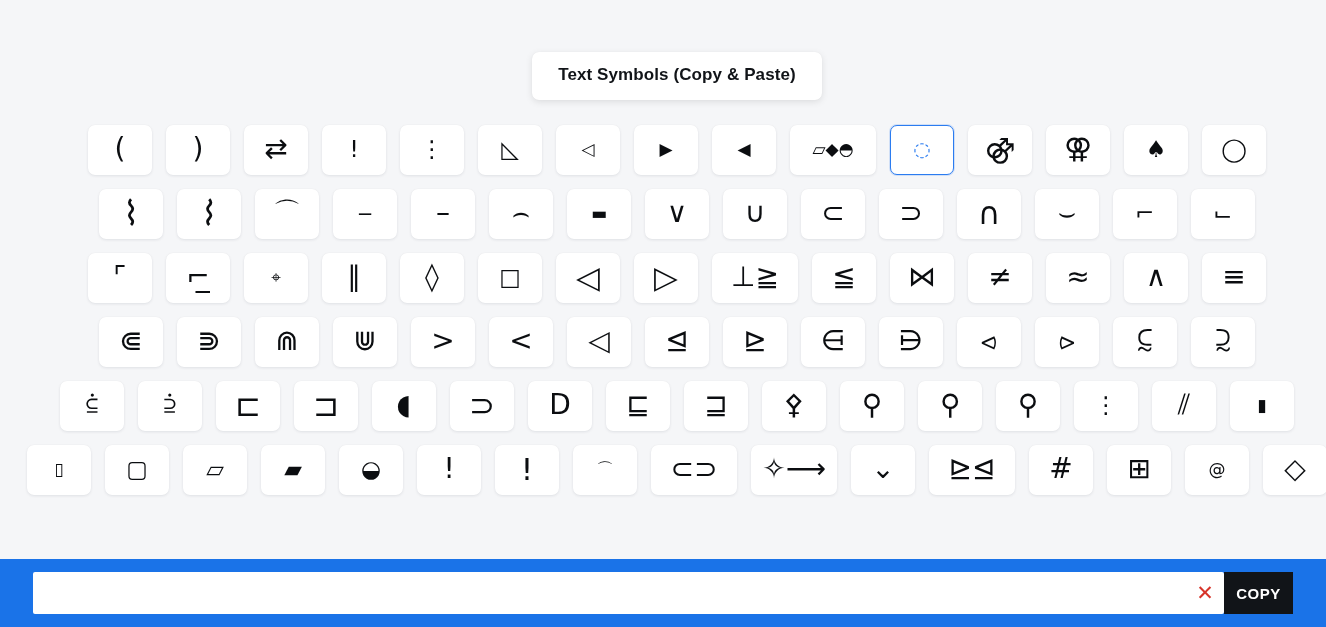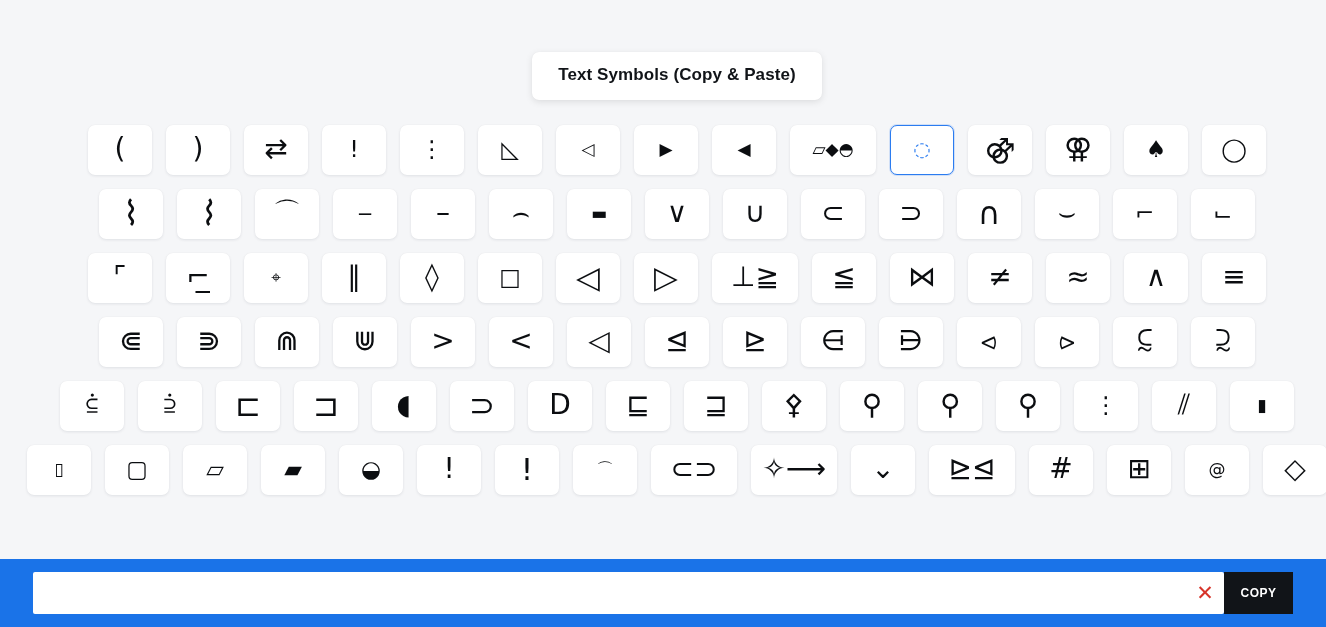--- a/index.html
+++ b/index.html
@@ -170,21 +170,21 @@
     font-family: "Liberation Sans", sans-serif;
     cursor: pointer;
   }
   .copy-btn {
     height: 42px;
     min-width: 69px;
     background: #111418;
     color: #ffffff;
     border: none;
     font-family: "Liberation Sans", sans-serif;
-    font-size: 12px;
+    font-size: 15px;
     font-weight: bold;
     letter-spacing: 0.5px;
     cursor: pointer;
     display: flex;
     align-items: center;
     justify-content: center;
   }
 </style>
 </head>
 <body>

